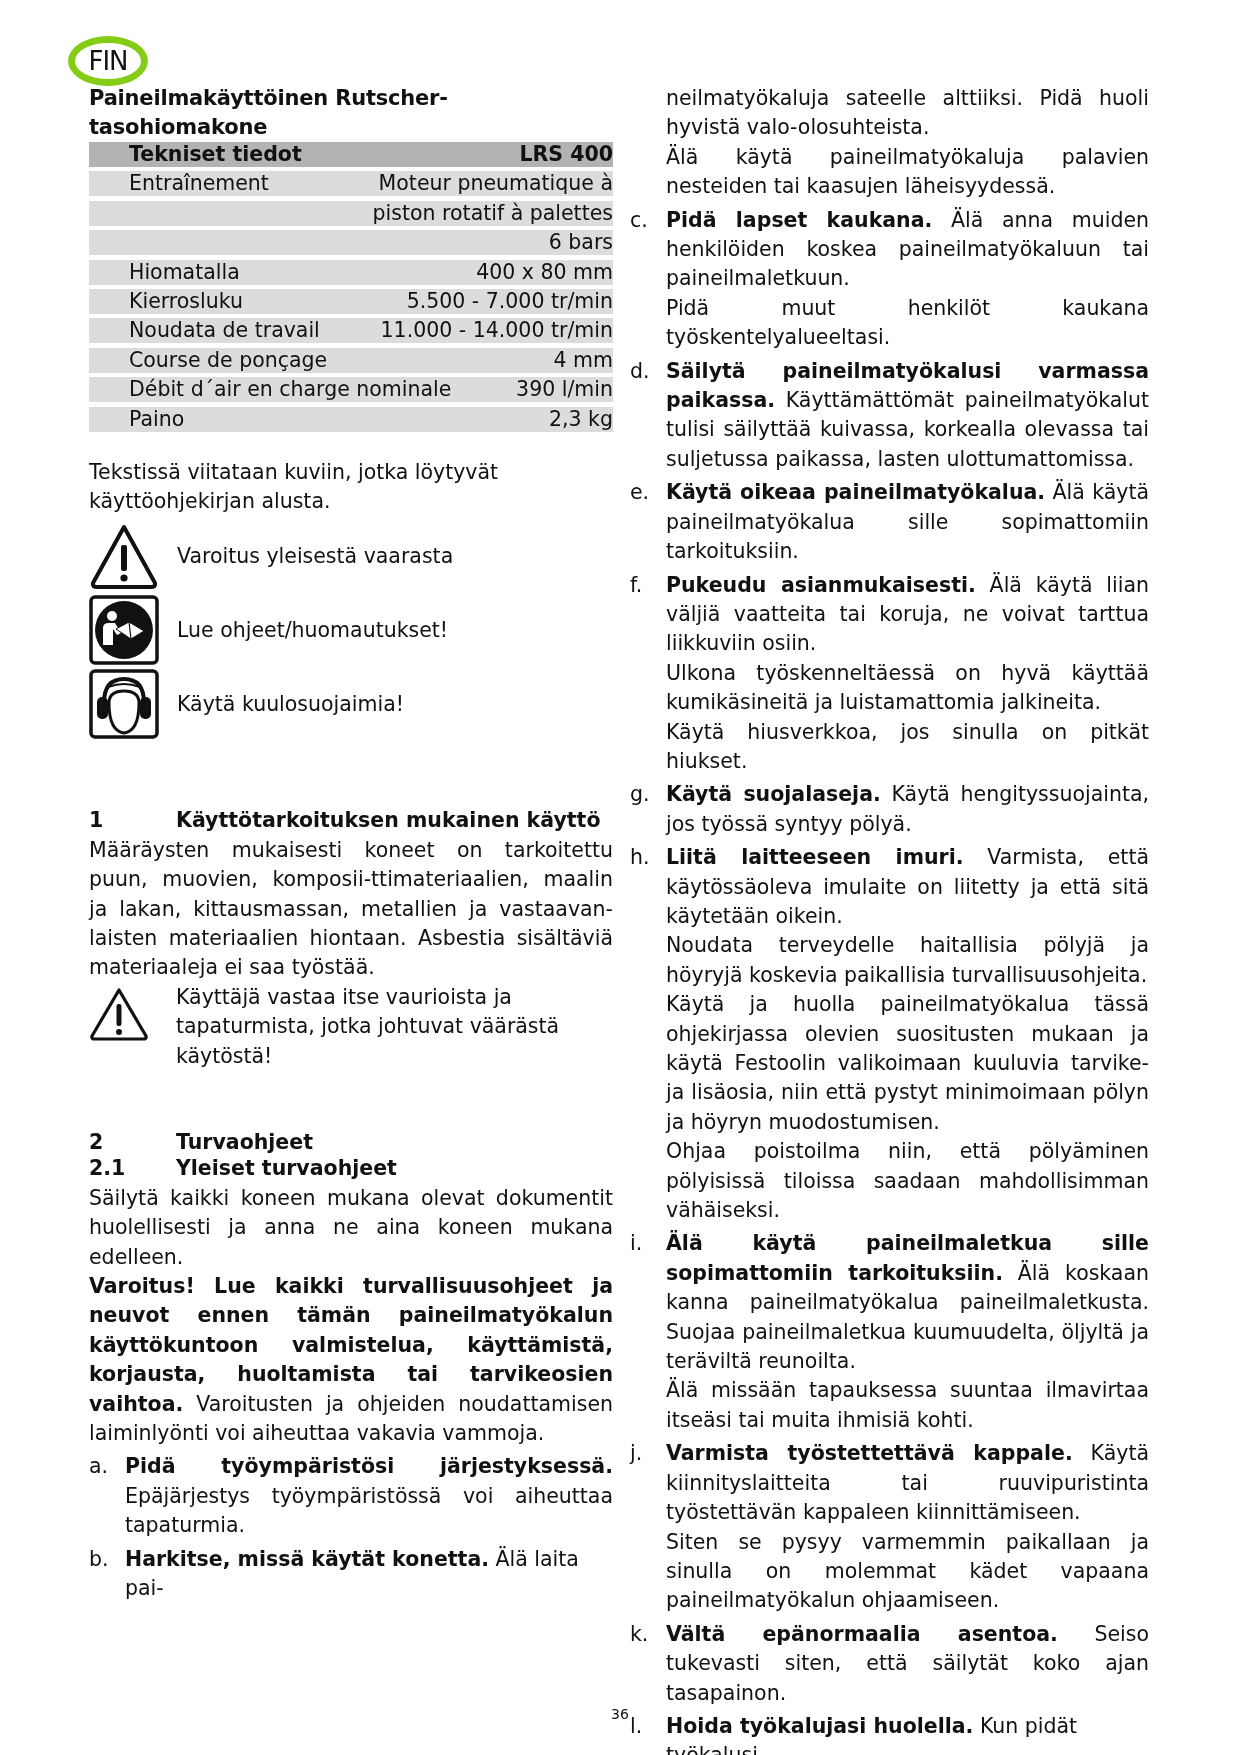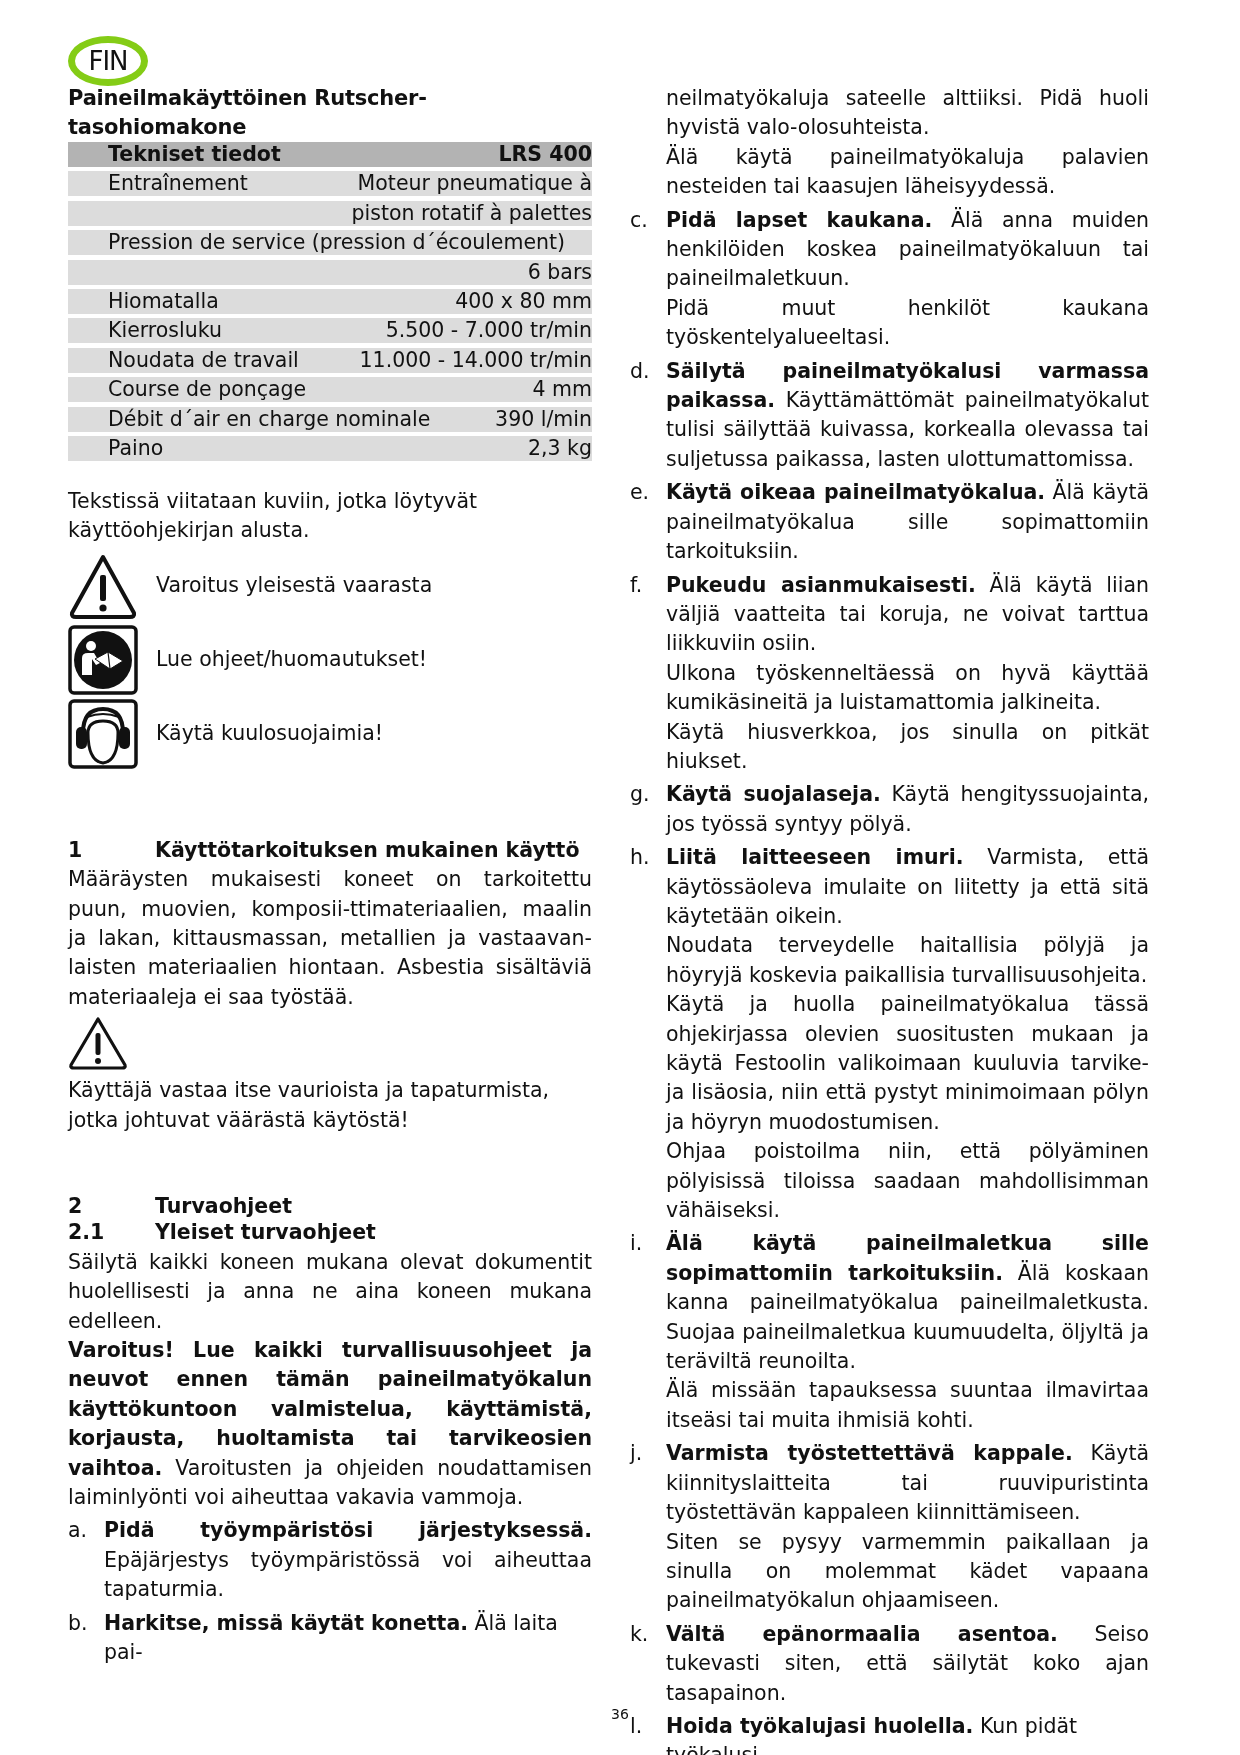--- a/index.html
+++ b/index.html
@@ -6,41 +6,41 @@
   body {
     width: 1240px; height: 1755px; position: relative; overflow: hidden;
     font-family: "DejaVu Sans", sans-serif; color: #111;
   }
   .lang-badge {
     position: absolute; left: 68px; top: 36px; width: 66px; height: 36px;
     border: 7px solid #84cc16; border-radius: 50%;
     font-size: 26px; line-height: 36px; text-align: center; letter-spacing: -1px;
   }
   .col { position: absolute; top: 84px; font-size: 20.5px; line-height: 29.4px; }
-  .col-left { left: 68px; width: 524px; }
+  .col-left { left: 89px; width: 524px; }
   .col-right { left: 630px; width: 519px; }
   .product-title { font-weight: bold; font-size: 21px; line-height: 29px; letter-spacing: -0.2px; }
   .spec-table { width: 100%; margin-top: 0; }
   .spec-row {
     display: flex; justify-content: space-between; background: #dcdcdc;
     height: 25px; line-height: 25px; margin-bottom: 4.4px; font-size: 20.5px;
     white-space: nowrap; overflow: hidden; padding-left: 40px;
   }
   .spec-row.header { background: #b3b3b3; font-weight: bold; }
   .spec-row .val { text-align: right; }
   .intro { margin-top: 26px; }
   .section-label { font-weight: bold; margin-top: 29px; }
   .symbol-row { display: flex; align-items: center; height: 68px; margin-top: 6px; }
   .symbol-row .icon { width: 70px; height: 70px; flex: 0 0 70px; }
   .symbol-row .label { margin-left: 18px; }
   .heading { display: flex; font-weight: bold; }
   .heading .num { width: 87px; flex: 0 0 87px; }
   .h1 { margin-top: 68px; }
   .h2 { margin-top: 57px; }
-  .warn-note { display: flex; flex-direction: column; }
+  .warn-note { display: flex; }
   .warn-note .icon { width: 60px; height: 54px; flex: 0 0 60px; margin: 4px 27px 0 0; }
   .justify { text-align: justify; }
   .list-item { display: flex; }
   .list-item .letter { width: 36px; flex: 0 0 36px; }
   .list-item .body { flex: 1; text-align: justify; }
   .list-item .body p { margin: 0; }
   .list-item { margin-top: 4px; }
   b { font-weight: bold; }
   p { margin: 0; }
   .page-number {
@@ -62,24 +62,20 @@
     </div>
     <div class="spec-row">
         <span>Entraînement</span>
         <span class="val">Moteur pneumatique à</span>
       </div>
     <div class="spec-row">
         <span></span>
         <span class="val">piston rotatif à palettes</span>
       </div>
     <div class="spec-row">
-        <span>Pression de service (pression d´écoulement)</span>
-        <span class="val"></span>
-      </div>
-    <div class="spec-row">
         <span></span>
         <span class="val">6 bars</span>
       </div>
     <div class="spec-row">
         <span>Hiomatalla</span>
         <span class="val">400 x 80 mm</span>
       </div>
     <div class="spec-row">
         <span>Kierrosluku</span>
         <span class="val">5.500 - 7.000 tr/min</span>

